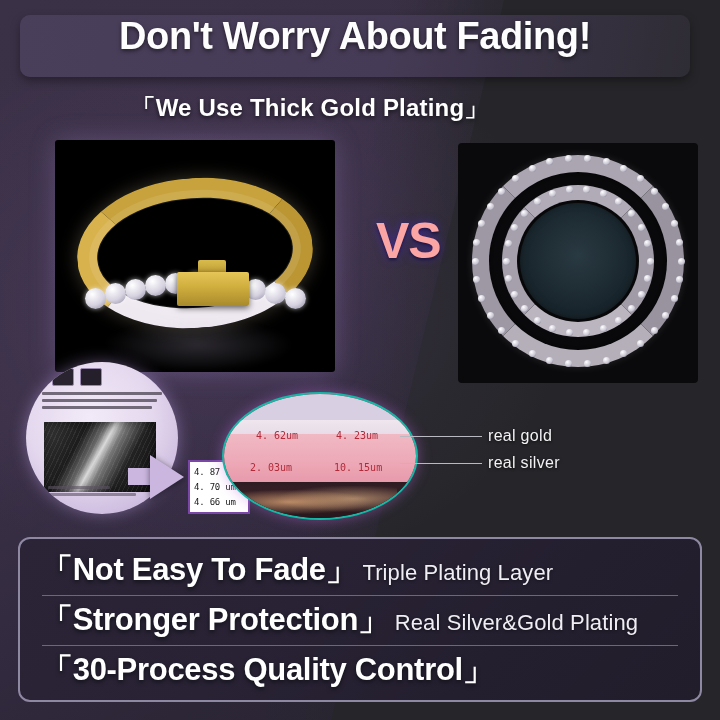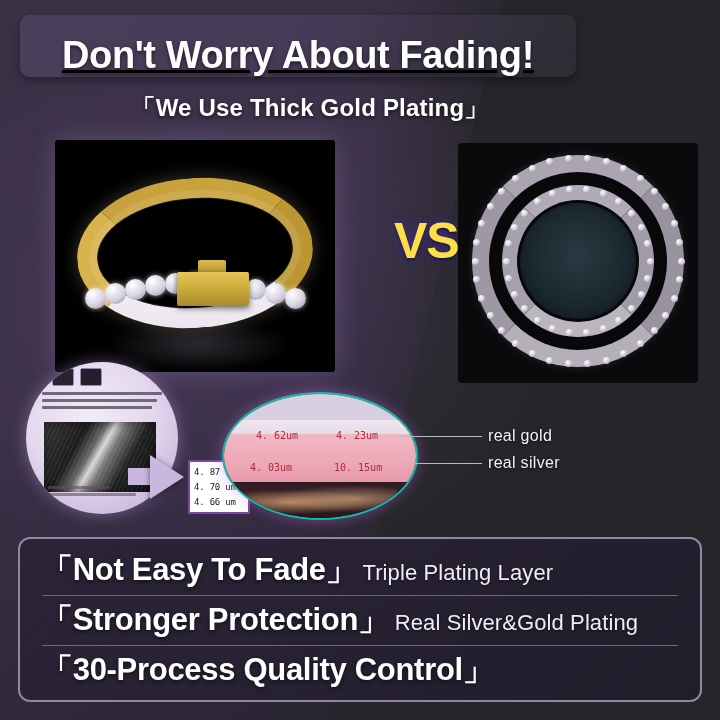--- a/index.html
+++ b/index.html
@@ -35,25 +35,25 @@
     position:absolute; inset:0;
     background:linear-gradient(100deg, rgba(38,38,42,0) 0%, rgba(38,38,42,0) 46%, rgba(38,38,42,.92) 62%, #26262a 100%);
   }
   .bg-vignette {
     position:absolute; inset:0;
     background:radial-gradient(ellipse 70% 55% at 30% 42%, rgba(120,90,150,.20), rgba(0,0,0,0) 70%);
   }
 
   
   .header-banner {
-    position:absolute; left:20px; top:15px; width:556px; height:62px;
+    position:absolute; left:20px; top:15px; width:670px; height:62px;
     background:linear-gradient(100deg,#4a3f5b 0%,#463b56 55%,#3b3448 72%,#2e2c34 100%);
     border-radius:10px;
     box-shadow:0 4px 10px rgba(0,0,0,.35);
-    display:flex; align-items:flex-end; justify-content:center;text-decoration:underline;
+    display:flex; align-items:flex-start; justify-content:center;
   }
   .header-title {
     color:#fdfdfd;
     font-size:38px;
     font-weight:bold;
     letter-spacing:-.4px;
     text-shadow:0 2px 4px rgba(0,0,0,.55);
     white-space:nowrap;
   }
 
@@ -85,22 +85,22 @@
   
   .photo-right {
     position:absolute; left:458px; top:143px; width:240px; height:240px;
     background:#0a0a0c;
     border-radius:4px;
     overflow:hidden;
   }
 
   
   .vs-label {
-    position:absolute; left:394px; top:212px;
-    color:#fde047;
+    position:absolute; left:376px; top:212px;
+    color:#fca5a5;
     font-size:50px;
     font-weight:bold;
     letter-spacing:-1px;
     text-shadow:0 0 10px rgba(74,40,221,.55), 0 2px 3px rgba(0,0,0,.6);
   }
 
   
   .sem-circle {
     position:absolute; left:26px; top:362px; width:152px; height:152px;
     border-radius:50%;
@@ -473,21 +473,21 @@
       <span>4. 66 um</span>
     </div>
 
   <div class="micro-ellipse">
     <div class="micro-top-dark"></div>
     <div class="micro-gold-band"></div>
     <div class="micro-silver-band"></div>
     <div class="micro-base"></div>
     <div class="micro-txt mt1">4. 62um</div>
     <div class="micro-txt mt2">4. 23um</div>
-    <div class="micro-txt mt3">4. 03um</div>
+    <div class="micro-txt mt3">2. 03um</div>
     <div class="micro-txt mt4">10. 15um</div>
   </div>
 
   <div class="leader lead-gold"></div>
   <div class="leader lead-silver"></div>
   <div class="callout call-gold">real gold</div>
   <div class="callout call-silver">real silver</div>
 
   <div class="feature-panel" id="featurePanel">
       <div class="feature-row">

